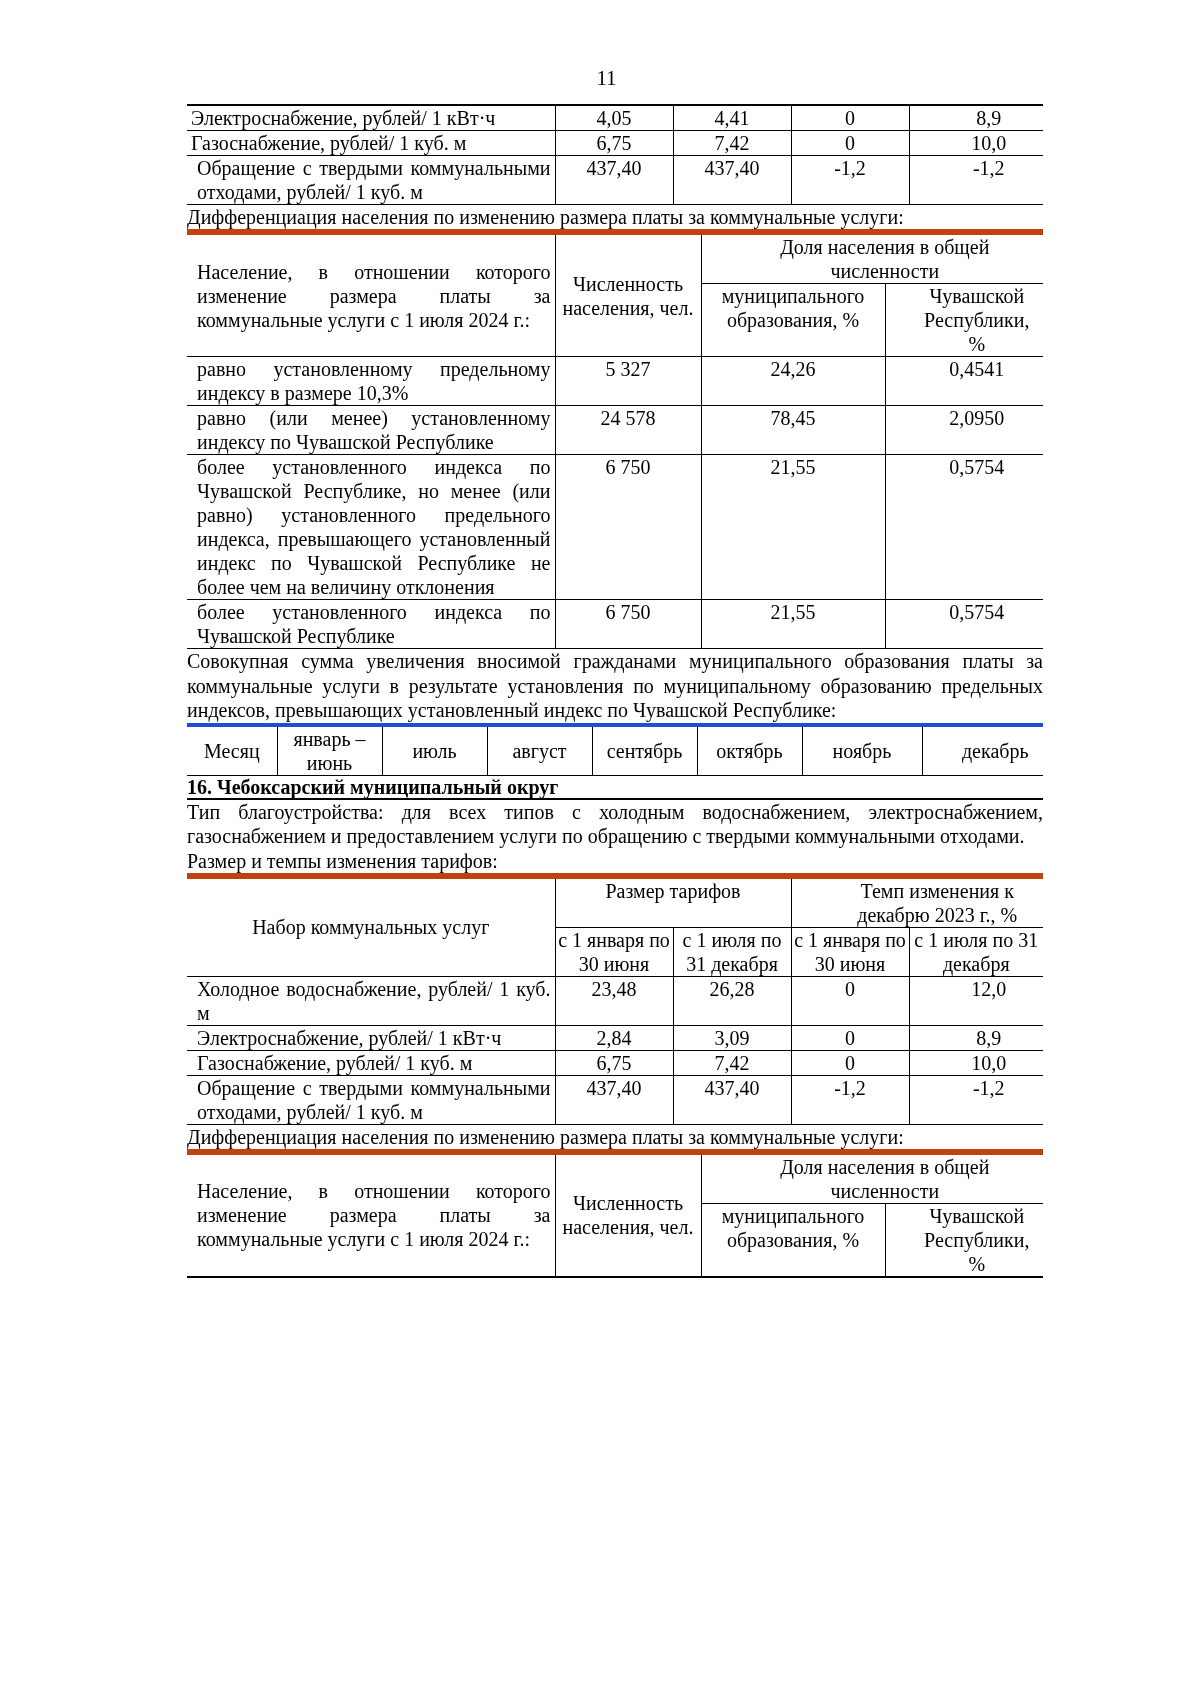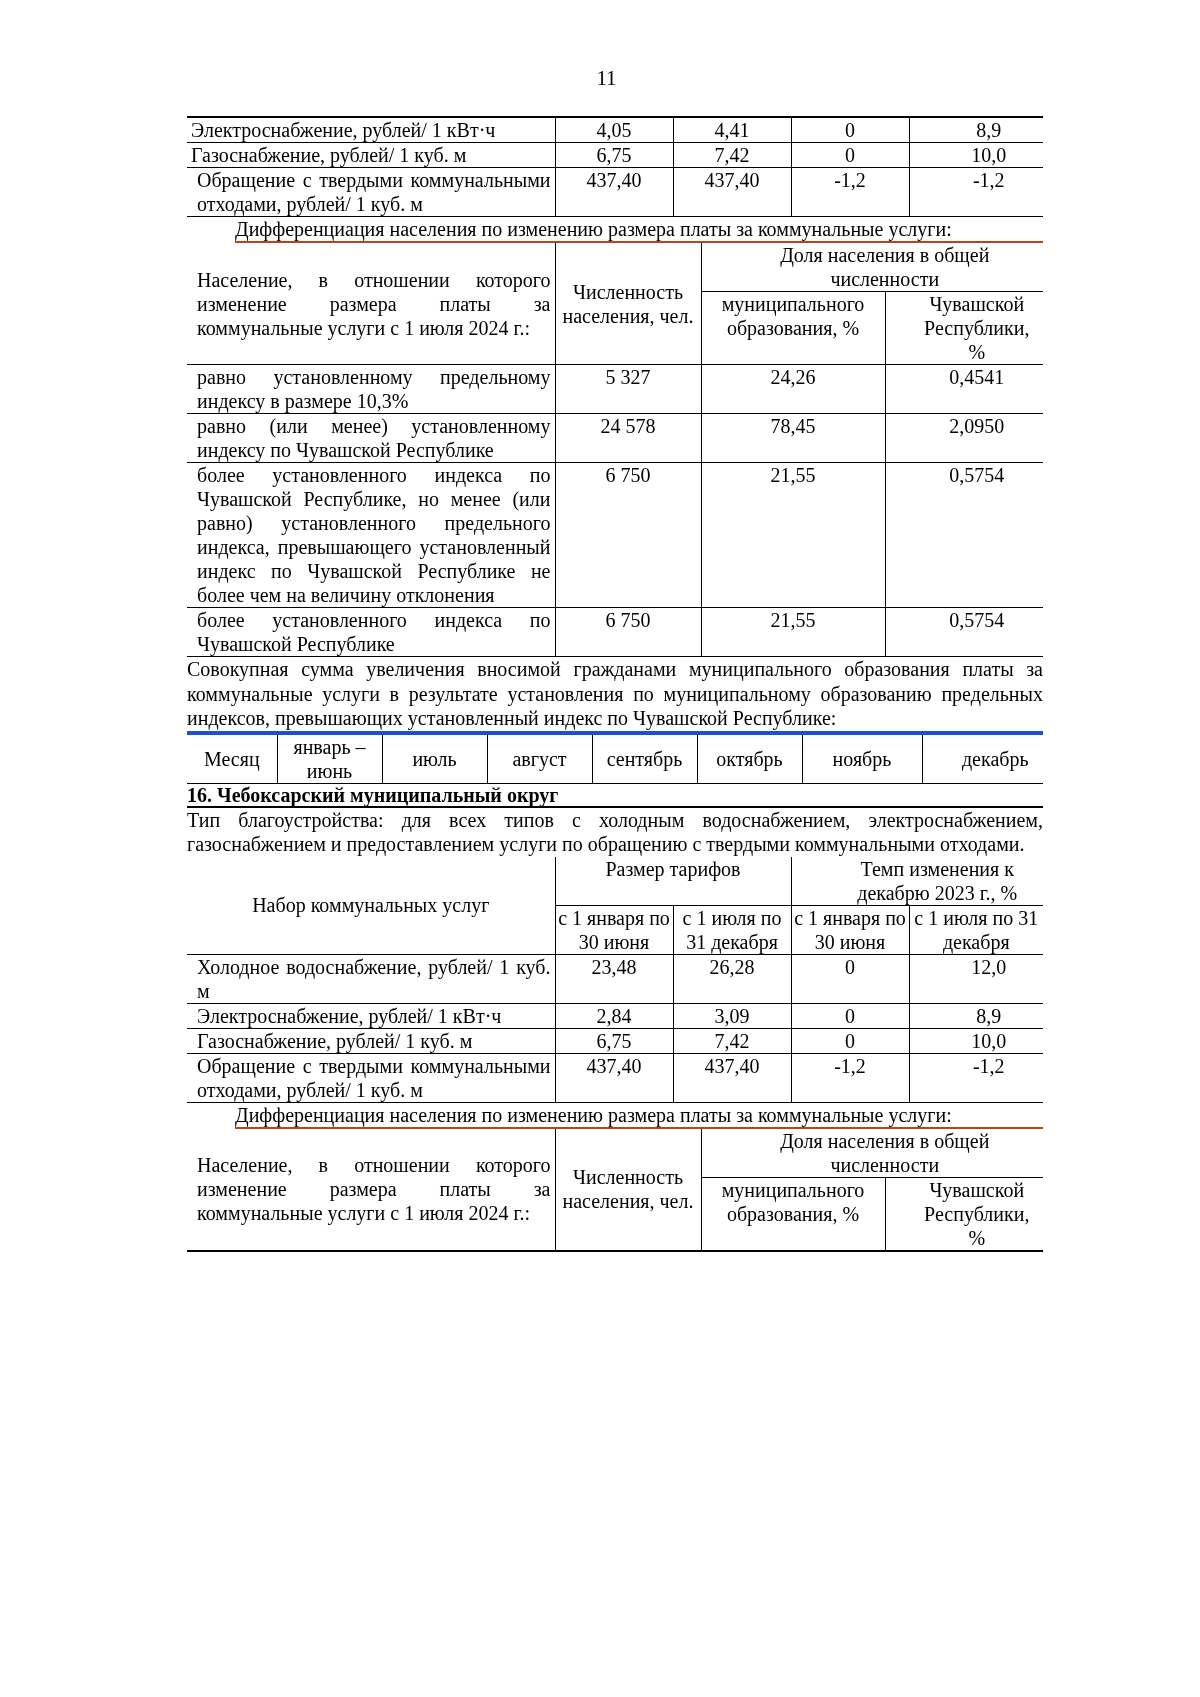--- a/index.html
+++ b/index.html
@@ -1,29 +1,29 @@
 <!DOCTYPE html>
 <html><head>
 <meta charset="utf-8">
 <style>
   html, body { margin: 0; padding: 0; background: #ffffff; }
   body { width: 1200px; height: 1697px; position: relative; overflow: hidden;
          font-family: "Liberation Serif", "DejaVu Serif", serif; color: #000; font-size: 20px; }
   .page-num { position: absolute; top: 66px; left: 0; width: 1213px; text-align: center; font-size: 21px; }
-  .content { position: absolute; left: 187px; top: 116px; width: 856px; }
+  .content { position: absolute; left: 187px; top: 104px; width: 856px; }
   table { border-collapse: collapse; width: 100%; table-layout: fixed; }
   td { border: 1px solid #000; padding: 0 4px; vertical-align: top; line-height: 24px; }
   td:first-child { border-left: none; }
   td:last-child { border-right: none; padding-left: 29px; }
   .c { text-align: center; }
   .j { text-align: justify; text-align-last: left; }
   .m { vertical-align: middle; }
   .top-bold { border-top: 2px solid #000 !important; }
   .bottom-bold { border-bottom: 2px solid #000 !important; }
-  .line { line-height: 24px; border-bottom: 2px solid #c2410c; margin-left: 48px; }
+  .line { line-height: 24px; border-bottom: 6px solid #c2410c; }
   .para { line-height: 24.5px; text-align: justify; }
   .para.last-left { text-align-last: left; }
   .section-title { text-align: left; font-weight: bold; line-height: 22px; border-bottom: 2px solid #000; }
   .pad-l { padding-left: 10px; }
 </style>
 </head>
 <body>
 
 <div class="page-num">11</div>
 
@@ -131,20 +131,21 @@
       <td class="c m" style="border-top:none">октябрь</td>
       <td class="c m" style="border-top:none">ноябрь</td>
       <td class="c m" style="border-top:none">декабрь</td>
     </tr>
   </tbody>
     </table>
 
   <div class="section-title">16. Чебоксарский муниципальный округ</div>
 
   <div class="para last-left">Тип благоустройства: для всех типов с холодным водоснабжением, электроснабжением, газоснабжением и предоставлением услуги по обращению с твердыми коммунальными отходами.</div>
+  <div class="line">Размер и темпы изменения тарифов:</div>
 
   <table>
     <colgroup>
         <col style="width:368px">
         <col style="width:118px">
         <col style="width:118px">
         <col style="width:118px">
         <col>
       </colgroup>
     <tbody>

